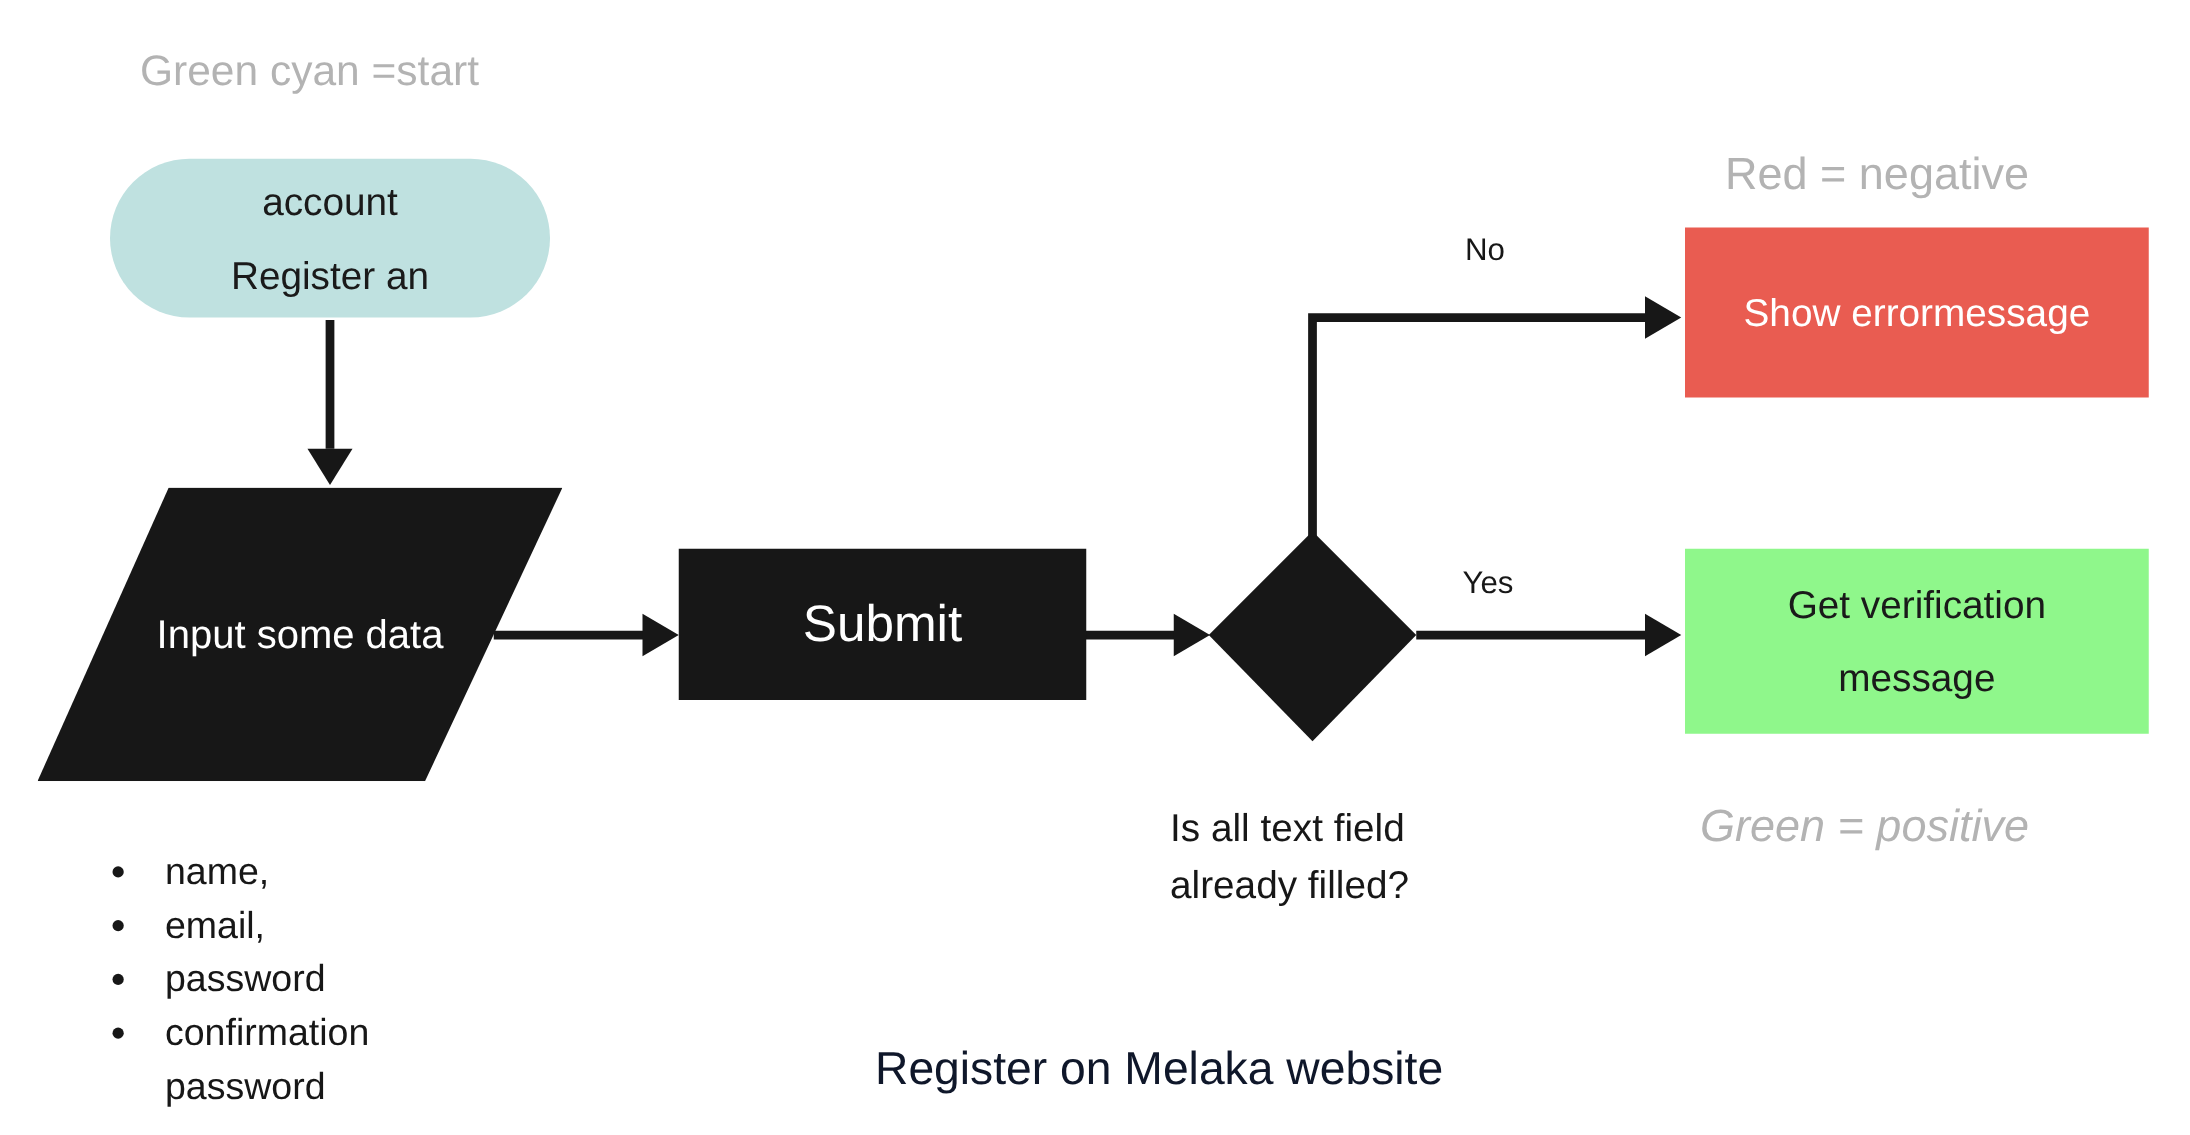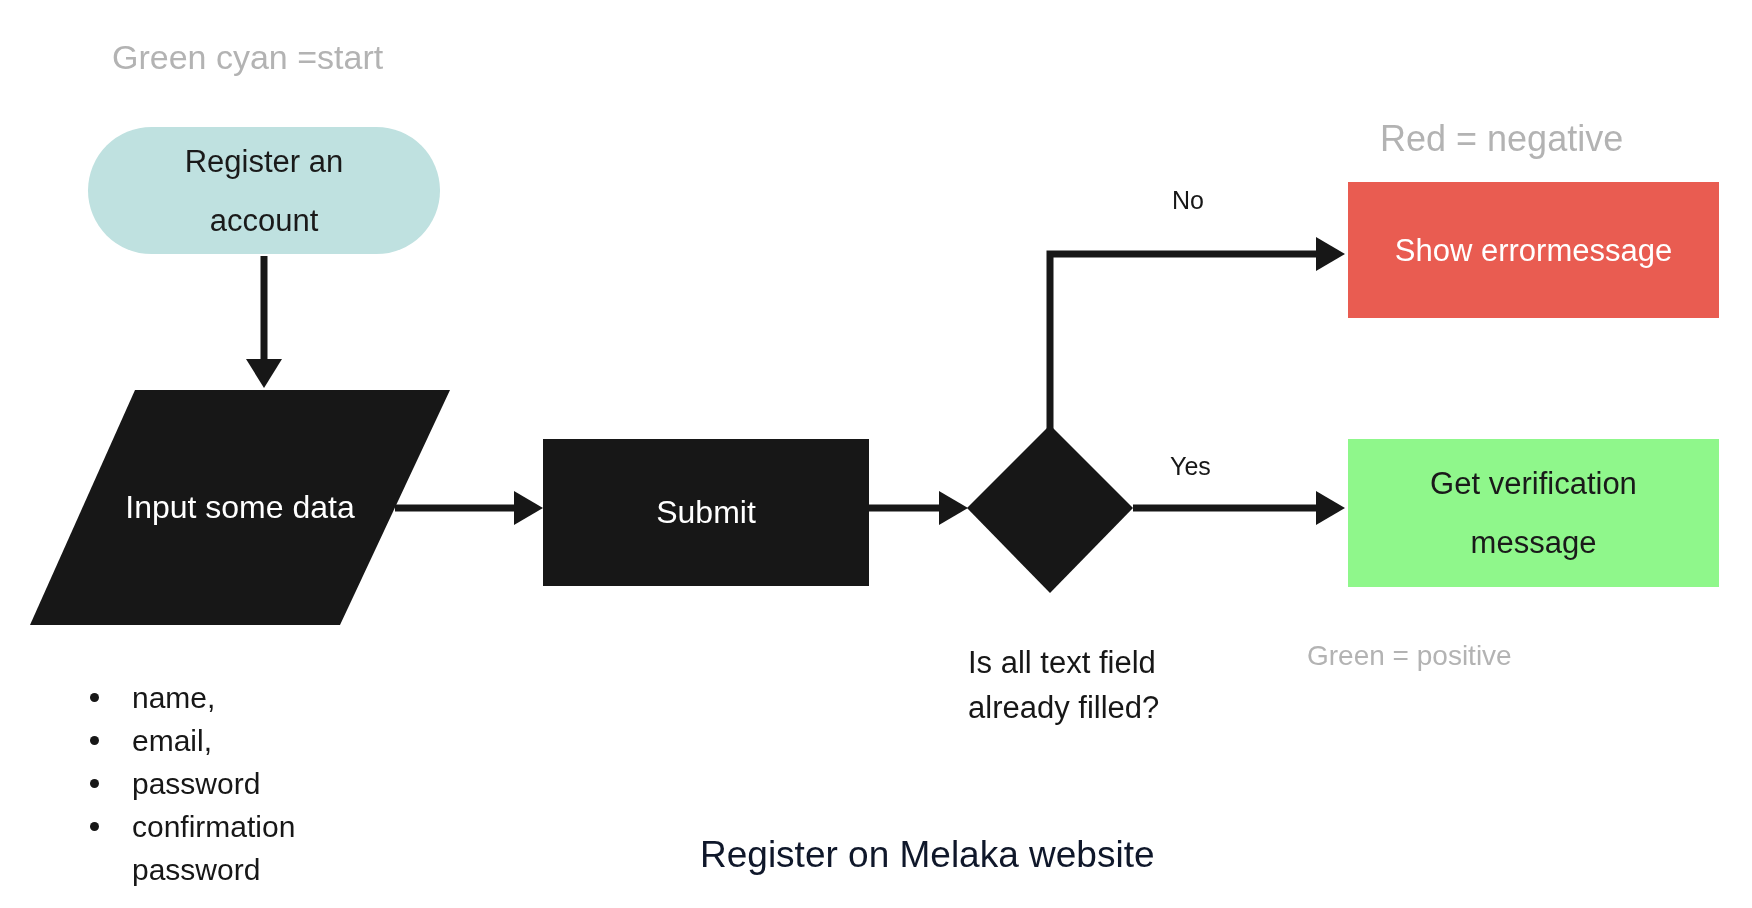--- a/index.html
+++ b/index.html
@@ -34,22 +34,22 @@
     flex-direction: column;
   }
   .parallelogram {
     left: 30px; top: 390px;
     width: 420px; height: 235px;
     clip-path: polygon(105px 0px, 420px 0px, 310px 235px, 0px 235px);
     font-size: 32px;
   }
   .process-submit {
     left: 543px; top: 439px;
-    width: 326px; height: 147px;
-    font-size: 32px;
+    width: 326px; height: 121px;
+    font-size: 41px;
   }
   .process-error {
     left: 1348px; top: 182px;
     width: 371px; height: 136px;
     font-size: 31px;
     line-height: 59px;
   }
   .process-success {
     left: 1348px; top: 439px;
     width: 371px; height: 148px;
@@ -58,38 +58,37 @@
     flex-direction: column;
     text-align: center;
   }
   .note {
     position: absolute;
     z-index: 2;
     font-size: 34px;
   }
   .note-start    { left: 112px; top: 38px; }
   .note-negative { left: 1380px; top: 100px; font-size: 36px; }
-  .note-positive { left: 1307px; top: 640px; font-size: 28px; }
+  .note-positive { left: 1360px; top: 640px; font-size: 36px; font-style: italic; }
   .caption       { left: 700px; top: 834px; font-size: 37px; }
   .branch-label {
     position: absolute;
     z-index: 2;
     font-size: 25px;
     color: #171717;
   }
   .branch-no  { left: 1172px; top: 186px; }
   .branch-yes { left: 1170px; top: 452px; }
   .decision-question {
     position: absolute;
     left: 936px; top: 640px;
     z-index: 2;
     font-size: 31px;
     line-height: 45px;
     color: #171717;
-    margin-left: 32px;
   }
   .field-list {
     position: absolute;
     left: 80px; top: 676px;
     width: 250px;
     margin: 0;
     padding: 0;
     list-style: none;
     z-index: 2;
     font-size: 30px;
@@ -135,22 +134,22 @@
     <path d="M1133 508 H1321" fill="none" stroke-width="7" stroke="#171717"></path>
     <polygon points="1345,508 1316,491 1316,525" fill="#171717"></polygon>
   </svg>
 
   <div class="note note-start" style="color: rgb(179, 179, 179);">Green cyan =start</div>
   <div class="note note-negative" style="color: rgb(179, 179, 179); margin-top: 18px;">Red = negative</div>
   <div class="note note-positive" style="color: rgb(179, 179, 179);">Green = positive</div>
   <div class="note caption" style="color: #0f172a;">Register on Melaka website</div>
 
   <div class="node pill" style="background-color: rgb(191, 225, 224); color: rgb(26, 26, 26);">
+    <div>account</div>
     <div>Register an</div>
-    <div>account</div>
   </div>
 
   <div class="node parallelogram" style="background-color: rgb(23, 23, 23); color: rgb(255, 255, 255);">
     <div>Input some data</div>
   </div>
 
   <ul class="field-list">
     <li>name,</li>
     <li>email,</li>
     <li>password</li>

